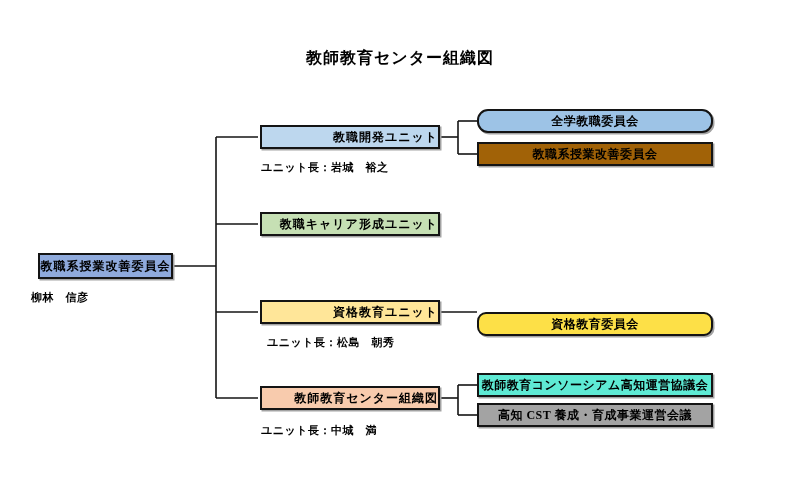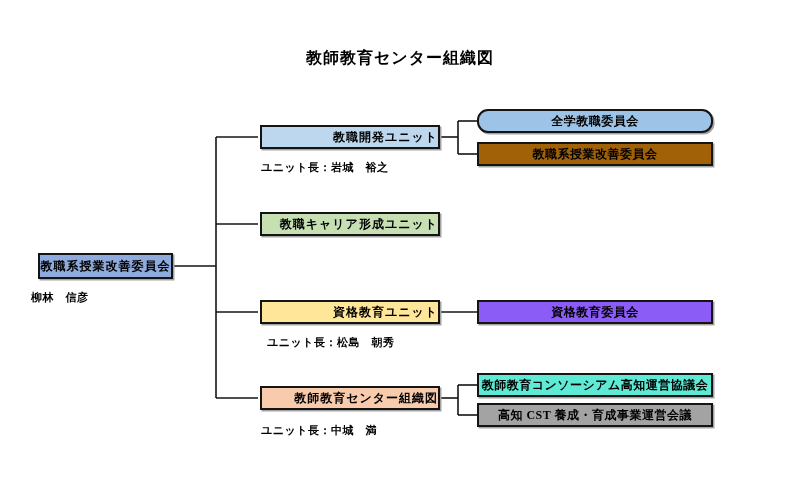--- a/index.html
+++ b/index.html
@@ -82,21 +82,21 @@
     <span>教師教育センター組織図</span>
   </div>
   <div class="caption" style="left:261px; top:423px">ユニット長：中城　満</div>
 
   <div class="box committee" style="top: 109px; background-color: rgb(157, 195, 230); border-radius: 11px;">
     <span>全学教職委員会</span>
   </div>
   <div class="box committee" style="top: 142px; background-color: #a16207;">
     <span>教職系授業改善委員会</span>
   </div>
-  <div class="box committee" style="top: 300px; background-color: #8b5cf6;">
+  <div class="box committee" style="top: 312px; background-color: #fde047; border-radius: 9px;">
     <span>資格教育委員会</span>
   </div>
   <div class="box committee" style="top: 373px; background-color: #5eead4;">
     <span>教師教育コンソーシアム高知運営協議会</span>
   </div>
   <div class="box committee" style="top: 403px; background-color: #a3a3a3;">
     <span>高知 CST 養成・育成事業運営会議</span>
   </div>
 
 </div>

